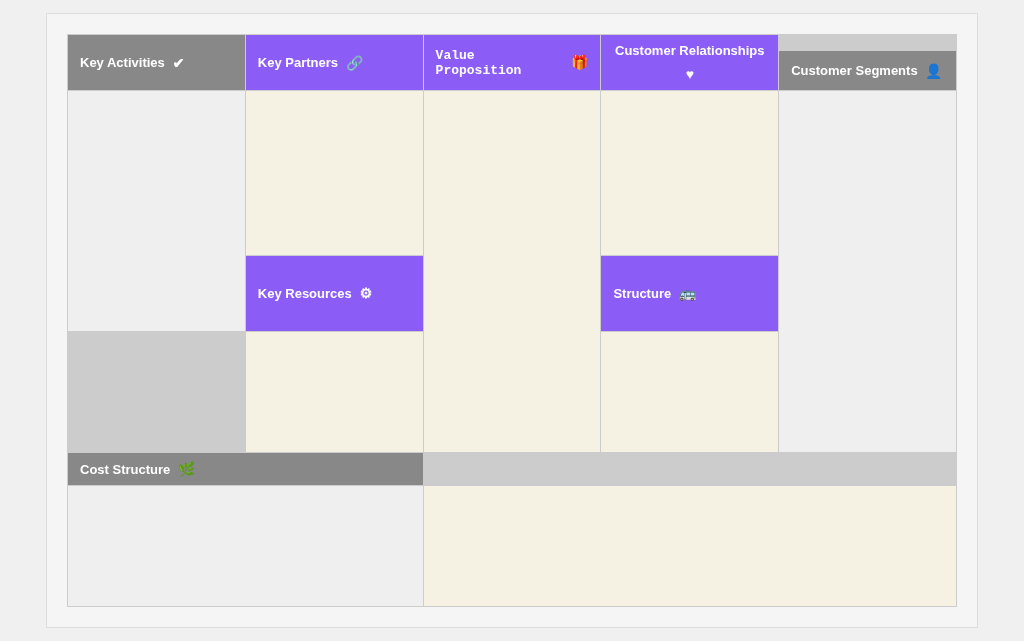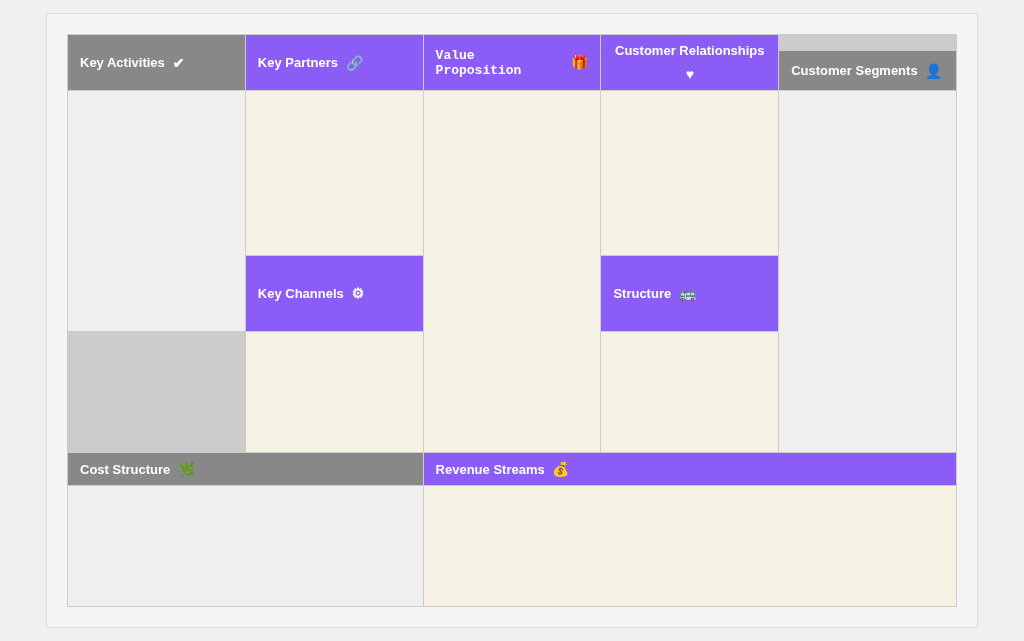--- a/index.html
+++ b/index.html
@@ -209,44 +209,40 @@
     <div class="cell-body body-light-tan value-prop-body">
     </div>
 
     <div class="cell-body body-light-tan cust-rel-body-top">
     </div>
 
     <div class="cell-body body-light-gray cust-seg-body">
     </div>
 
     <div class="cell-header header-tan key-resources-header">
-      <span>Key Channels</span>
+      <span>Key Resources</span>
       <span class="icon">⚙</span>
     </div>
 
     <div class="cell-header header-tan channels-header">
       <span>Structure</span>
       <span class="icon">🚌</span>
     </div>
 
     <div class="cell-body body-light-tan key-resources-body">
     </div>
 
     <div class="cell-body body-light-tan channels-body">
     </div>
 
     <div class="cell-header header-gray cost-struct-header">
       <span>Cost Structure</span>
       <span class="icon">🌿</span>
     </div>
 
-    <div class="cell-header header-tan rev-streams-header">
-      <span>Revenue Streams</span>
-      <span class="icon">💰</span>
-    </div>
 
     <div class="cell-body body-light-gray cost-struct-body">
     </div>
 
     <div class="cell-body body-light-tan rev-streams-body">
     </div>
 
   </div>
 </div>
 

